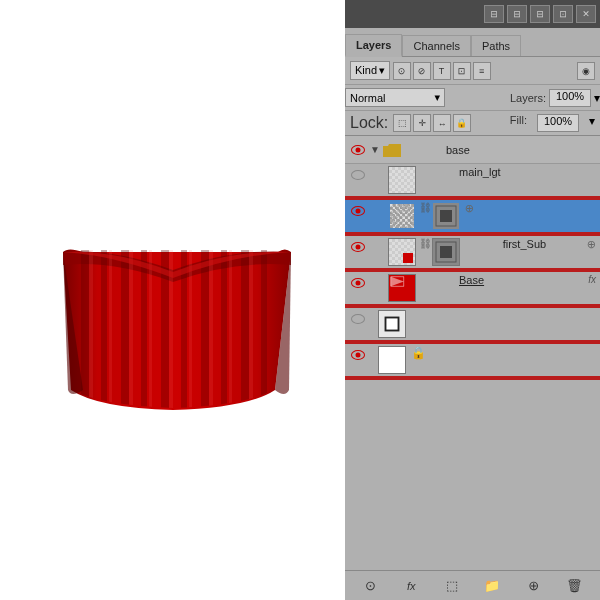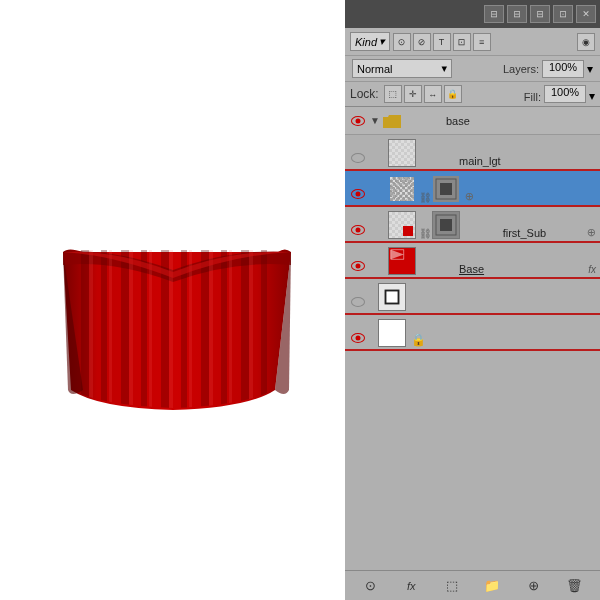--- a/index.html
+++ b/index.html
@@ -92,24 +92,23 @@
       gap: 3px;
       border-bottom: 1px solid #999;
     }
 
     .search-kind {
       background: #d4d4d4;
       border: 1px solid #888;
       padding: 2px 4px;
       font-size: 11px;
       display: flex;
-      align-items: center;
+      align-items: flex-start;
       gap: 2px;
       cursor: pointer;
-      font-style: italic;
     }
 
     .search-icons {
       display: flex;
       gap: 2px;
     }
 
     .icon-btn {
       width: 18px;
       height: 18px;
@@ -119,21 +118,21 @@
       align-items: center;
       justify-content: center;
       font-size: 9px;
       cursor: pointer;
       color: #333;
     }
 
     
     .blend-row {
       background: #b5b5b5;
-      padding: 3px 7px;
+      padding: 3px 0;
       display: flex;
       align-items: center;
       gap: 4px;
       border-bottom: 1px solid #999;
     }
 
     .blend-select {
       background: #d4d4d4;
       border: 1px solid #888;
       padding: 2px 4px;
@@ -170,35 +169,35 @@
     .lock-row {
       background: #b5b5b5;
       padding: 3px 5px;
       display: flex;
       align-items: center;
       gap: 3px;
       border-bottom: 1px solid #888;
     }
 
     .lock-label {
-      font-size: 12px;
+      font-size: 16px;
       color: #333;
       margin-right: 2px;
     }
 
     .lock-icons {
       display: flex;
       gap: 2px;
     }
 
     .fill-section {
       margin-left: auto;
       display: flex;
-      align-items: flex-end;
-      gap: 3px;
+      align-items: flex-start;
+      gap: 10px;
     }
 
     .fill-label {
       font-size: 11px;
       color: #333;
     }
 
     .fill-input {
       width: 42px;
       height: 18px;
@@ -220,23 +219,23 @@
       align-items: center;
       padding: 3px 4px;
       background: #b5b5b5;
       cursor: pointer;
       border-bottom: 1px solid #999;
       height: 28px;
     }
 
     .layer-row {
       display: flex;
-      align-items: flex-end;
+      align-items: flex-start;
       padding: 2px 4px;
-      border-bottom: 2px solid #b91c1c;
+      border-bottom: 4px solid #b91c1c;
       height: 36px;
       cursor: pointer;
     }
 
     .layer-row.selected {
       background: #4a87c8;
     }
 
     .layer-row.selected .layer-name {
       color: white;
@@ -454,20 +453,25 @@
 <div class="panel-area">
 
   <div class="top-toolbar">
     <div class="toolbar-icon">⊟</div>
     <div class="toolbar-icon">⊟</div>
     <div class="toolbar-icon">⊟</div>
     <div class="toolbar-icon">⊡</div>
     <div class="toolbar-icon">✕</div>
   </div>
 
+  <div class="tab-bar">
+    <div class="tab active">Layers</div>
+    <div class="tab">Channels</div>
+    <div class="tab">Paths</div>
+  </div>
 
   <div class="search-bar">
     <div class="search-kind">
       <span>Kind</span>
       <span>▾</span>
     </div>
     <div class="search-icons">
       <div class="icon-btn">⊙</div>
       <div class="icon-btn">⊘</div>
       <div class="icon-btn">T</div>

